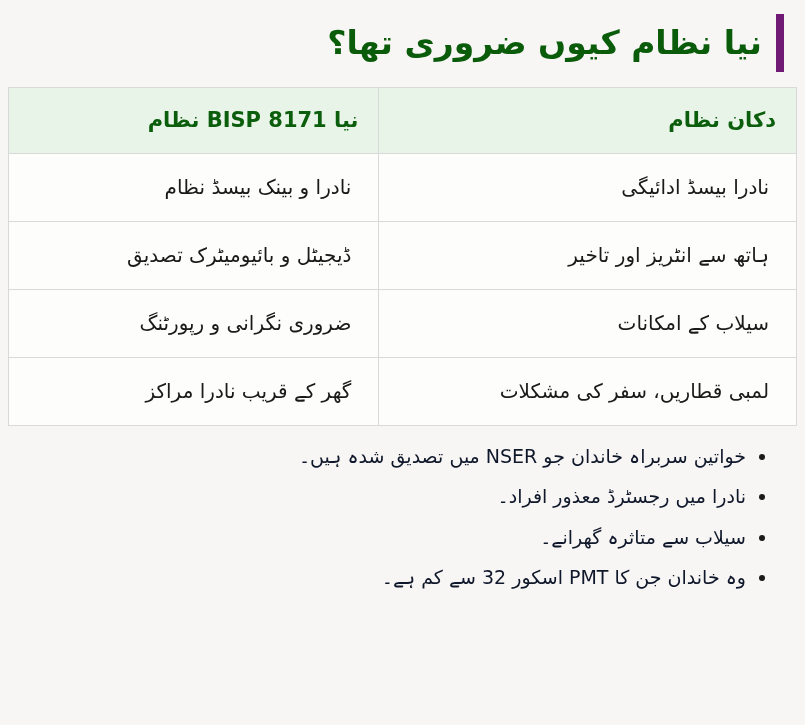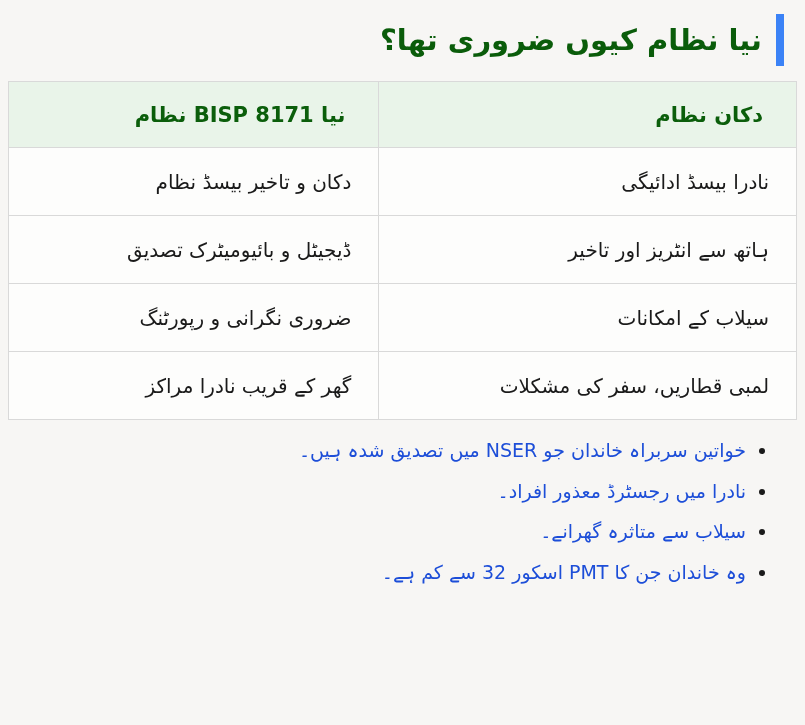--- a/index.html
+++ b/index.html
@@ -12,43 +12,43 @@
   }
   .page {
     width: 805px; height: 725px;
     direction: rtl;
   }
   .section-heading {
     direction: rtl;
     text-align: right;
     margin: 0 21px 0 0;
     padding: 5px 14px 5px 0;
-    border-right: 8px solid #3b82f6;
+    border-right: 8px solid #701a75;
     color: #0a5c0a;
-    font-size: 29px;
+    font-size: 33px;
     font-weight: bold;
     line-height: 1.45;
   }
   .heading-1 { margin-top: 14px; }
   .heading-2 { margin-top: 27px; }
 
   table.cmp-table {
     width: 789px;
     margin: 15px 8px 0 8px;
     border-collapse: collapse;
     direction: rtl;
     background: #fdfdfc;
   }
   table.cmp-table th {
     background: #e9f4e9;
     color: #0b5e0b;
     font-size: 21px;
     font-weight: bold;
     height: 66px;
-    padding: 0 33px;
+    padding: 0 20px;
     text-align: right;
     border: 1px solid #d9d9d9;
   }
   table.cmp-table td {
     height: 68px;
     font-size: 20px;
     color: #1a1a1a;
     padding: 0 27px;
     text-align: right;
     border: 1px solid #d9d9d9;
@@ -58,21 +58,21 @@
   table.cmp-table th.col-new, table.cmp-table td.col-new { width: 47%; }
 
   ul.eligibility-list {
     direction: rtl;
     list-style: disc;
     margin: 16px 33px 0 0;
     padding: 0 26px 0 0;
   }
   ul.eligibility-list li {
     font-size: 19px;
-    color: #1d4ed8;
+    color: #0f172a;
     margin-bottom: 12px;
     line-height: 1.5;
     text-align: right;
   }
   ul.eligibility-list li::marker {
     color: #1a1a1a;
     font-size: 1.05em;
   }
 </style>
 </head>
@@ -85,21 +85,21 @@
   <table class="cmp-table">
     <thead>
       <tr>
         <th class="col-old">دکان نظام</th>
         <th class="col-new">نیا BISP 8171 نظام</th>
       </tr>
     </thead>
     <tbody>
       <tr>
         <td class="col-old">نادرا بیسڈ ادائیگی</td>
-        <td class="col-new">دکان و تاخیر بیسڈ نظام</td>
+        <td class="col-new">نادرا و بینک بیسڈ نظام</td>
       </tr>
       <tr>
         <td class="col-old">ہاتھ سے انٹریز اور تاخیر</td>
         <td class="col-new">ڈیجیٹل و بائیومیٹرک تصدیق</td>
       </tr>
       <tr>
         <td class="col-old">سیلاب کے امکانات</td>
         <td class="col-new">ضروری نگرانی و رپورٹنگ</td>
       </tr>
       <tr>

